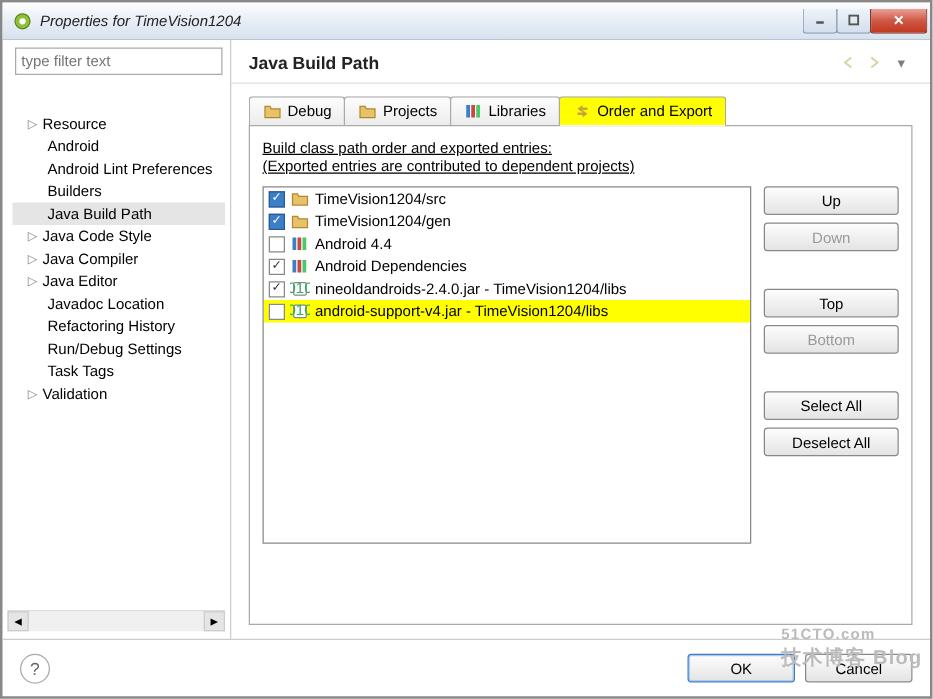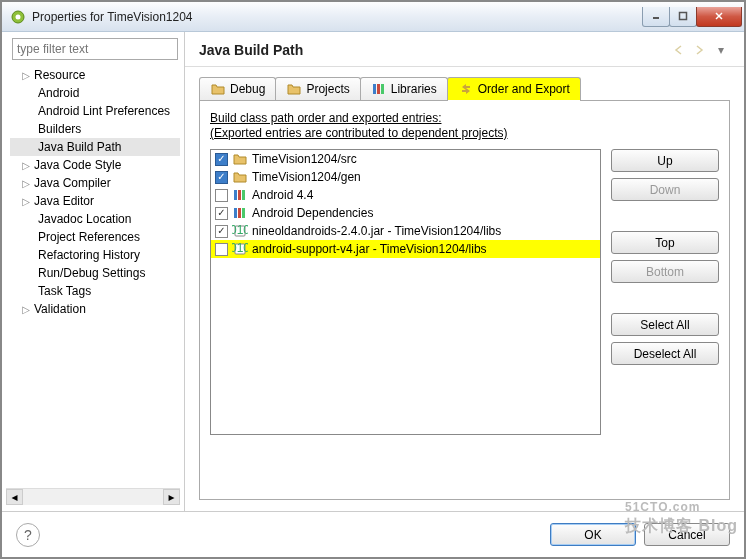--- a/index.html
+++ b/index.html
@@ -1,30 +1,30 @@
 <!DOCTYPE html>
 <html><head>
 <meta charset="utf-8">
 <style>
 * { box-sizing: border-box; margin: 0; padding: 0; font-family: "Segoe UI", Tahoma, sans-serif; font-size: 12px; }
 body { background: #fff; width: 746px; height: 559px; overflow: hidden; position: relative; border: 2px solid #888; }
 
 
-.titlebar { height: 30px; background: linear-gradient(to bottom, #fdfdfe, #e8eef6 50%, #d8e2ee); display: flex; align-items: center; padding: 0 0 0 8px; border-bottom: 1px solid #b8c8d8; }
+.titlebar { height: 30px; background: linear-gradient(to bottom, #fdfdfe, #e8eef6 50%, #d8e2ee); display: flex; align-items: center; padding: 0 0 0 8px; border-bottom: 1px solid #b8c8d8; font-style: italic; }
 .titlebar .app-icon { width: 16px; height: 16px; margin-right: 6px; }
 .titlebar .title { flex: 1; color: #222; font-size: 12px; }
 .winbtns { display: flex; height: 20px; margin-right: 2px; }
 .winbtn { width: 28px; height: 20px; display: flex; align-items: center; justify-content: center; border: 1px solid #8a9db0; border-top: none; border-radius: 0 0 3px 3px; margin-left: -1px; background: linear-gradient(to bottom, #eef3f9, #d2dfee); }
 .winbtn.close { width: 46px; background: linear-gradient(to bottom, #e9a49b, #cf5844 50%, #c1381f); border-color: #8b3a2c; }
 .winbtn svg { stroke: #555; }
 .winbtn.close svg { stroke: #fff; }
 
 
 .content { display: flex; height: 479px; }
-.left-pane { width: 183px; border-right: 1px solid #ccc; display: flex; flex-direction: column; padding: 6px 4px; }
+.left-pane { width: 183px; border-right: 1px solid #ccc; display: flex; flex-direction: column; padding: 6px 4px; gap: 24px; }
 .filter { height: 22px; border: 1px solid #aaa; padding: 2px 4px; color: #999; width: 166px; margin: 0 6px 6px 6px; }
 .tree { flex: 1; overflow: auto; padding-left: 4px; }
 .tree-item { display: flex; align-items: center; height: 18px; padding-left: 10px; cursor: pointer; }
 .tree-item.sel { background: #e5e5e5; }
 .tree-item .tw { width: 12px; text-align: center; color: #888; font-size: 10px; }
 .tree-item .lbl { padding-left: 2px; }
 .tree-item.child { padding-left: 26px; }
 .hscroll-stub { height: 17px; background: #f0f0f0; border-top: 1px solid #ddd; display: flex; }
 .hscroll-stub .arrow { width: 17px; display:flex; align-items:center; justify-content:center; border:1px solid #ccc; background:#e5e5e5; }
 .hscroll-stub .track { flex:1; }
@@ -131,23 +131,20 @@
           <span class="lbl">Java Compiler</span>
         </div>
         <div class="tree-item">
           <span class="tw">▷</span>
           <span class="lbl">Java Editor</span>
         </div>
         <div class="tree-item child">
           <span class="lbl">Javadoc Location</span>
         </div>
         <div class="tree-item child">
-          <span class="lbl">Project References</span>
-        </div>
-        <div class="tree-item child">
           <span class="lbl">Refactoring History</span>
         </div>
         <div class="tree-item child">
           <span class="lbl">Run/Debug Settings</span>
         </div>
         <div class="tree-item child">
           <span class="lbl">Task Tags</span>
         </div>
         <div class="tree-item">
           <span class="tw">▷</span>

